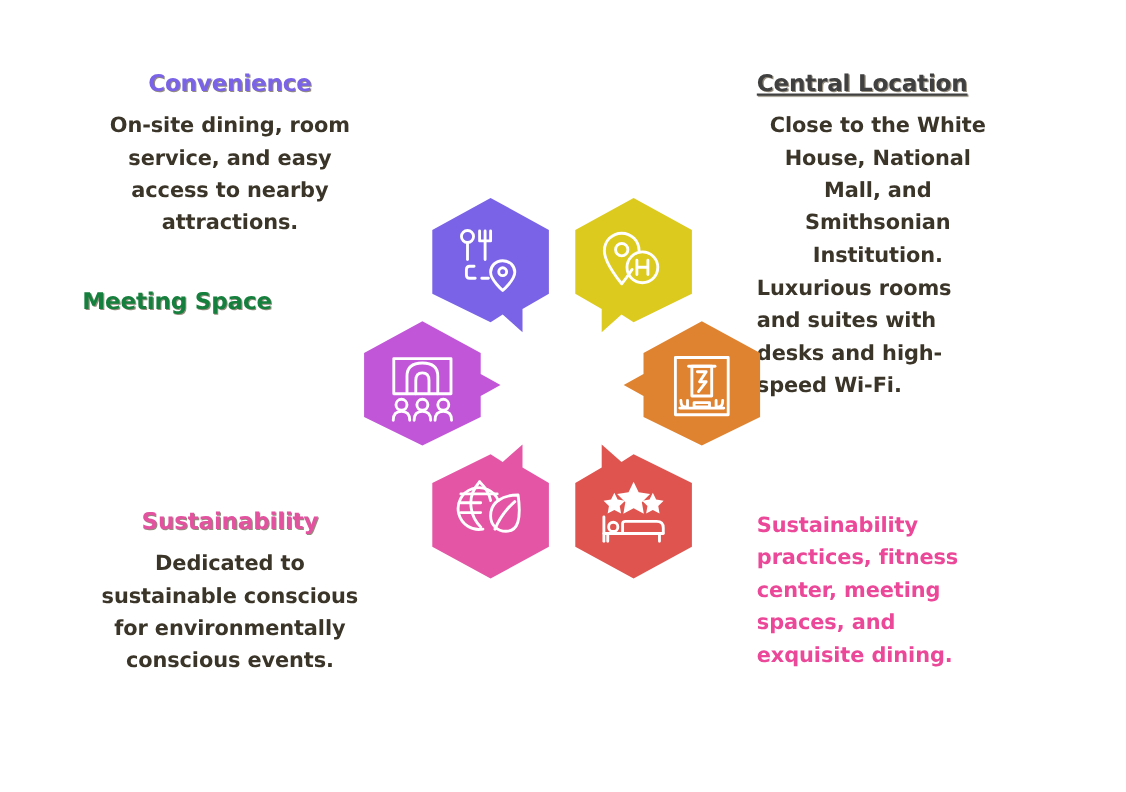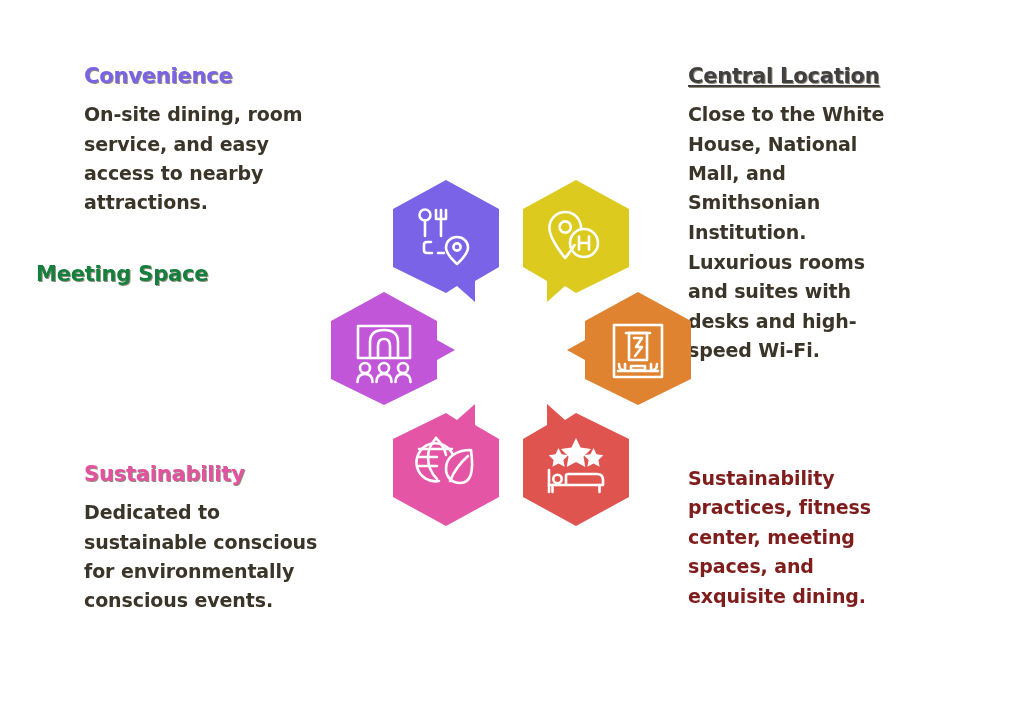--- a/index.html
+++ b/index.html
@@ -36,21 +36,21 @@
   }
   .block .body {
     font-size: 19px;
     font-weight: 700;
     line-height: 1.55;
     color: #3b3529;
     margin: 0;
     letter-spacing: -0.1px;
   }
 
-  .align-right { text-align: left; }
+  .align-right { text-align: center; }
   .align-left  { text-align: left; }
 
   
   #blk-convenience   { left: 84px;  top: 64px;  }
   #blk-meeting       { left: 36px;  top: 262px; }
   #blk-sustain       { left: 84px;  top: 462px; }
   
   #blk-central       { left: 688px; top: 64px;  }
   #blk-exquisite     { left: 688px; top: 248px; }
   #blk-amenities     { left: 688px; top: 464px; }
@@ -103,29 +103,29 @@
     <p class="heading" style="color: #15803d;">Meeting Space</p>
   </div>
 
   <div class="block align-right" id="blk-sustain">
     <p class="heading" style="color: rgb(227, 82, 159);">Sustainability</p>
     <p class="body" style="color: rgb(59, 53, 41);">Dedicated to sustainable conscious for environmentally conscious events.</p>
   </div>
 
   <div class="block align-left" id="blk-central">
     <p class="heading" style="color: #404040; text-decoration: underline;">Central Location</p>
-    <p class="body" style="color: rgb(59, 53, 41);">Close to the White House, National Mall, and Smithsonian Institution.</p>
+    <p class="body" style="color: rgb(59, 53, 41); text-align: center;">Close to the White House, National Mall, and Smithsonian Institution.</p>
   </div>
 
   <div class="block align-left" id="blk-exquisite">
     <p class="body" style="color: rgb(59, 53, 41);">Luxurious rooms and suites with desks and high-speed Wi-Fi.</p>
   </div>
 
   <div class="block align-left" id="blk-amenities">
-    <p class="body" style="color: #7f1d1d;">Sustainability practices, fitness center, meeting spaces, and exquisite dining.</p>
+    <p class="body" style="color: #ec4899;">Sustainability practices, fitness center, meeting spaces, and exquisite dining.</p>
   </div>
 
   <div id="hex-cluster">
 
     <div class="hex" id="hex-convenience">
       <svg viewBox="0 0 118 126">
         <path class="hex-shape" d="M59 2 L112 31 L112 89 L88 103 L88 124 L70 108 L59 115 L6 89 L6 31 Z" fill="#7a63e6"></path>
         <g class="icon-stroke" transform="translate(28,28)">
           <circle cx="10" cy="9" r="5.5"></circle>
           <path d="M10 14.5 L10 30"></path>

